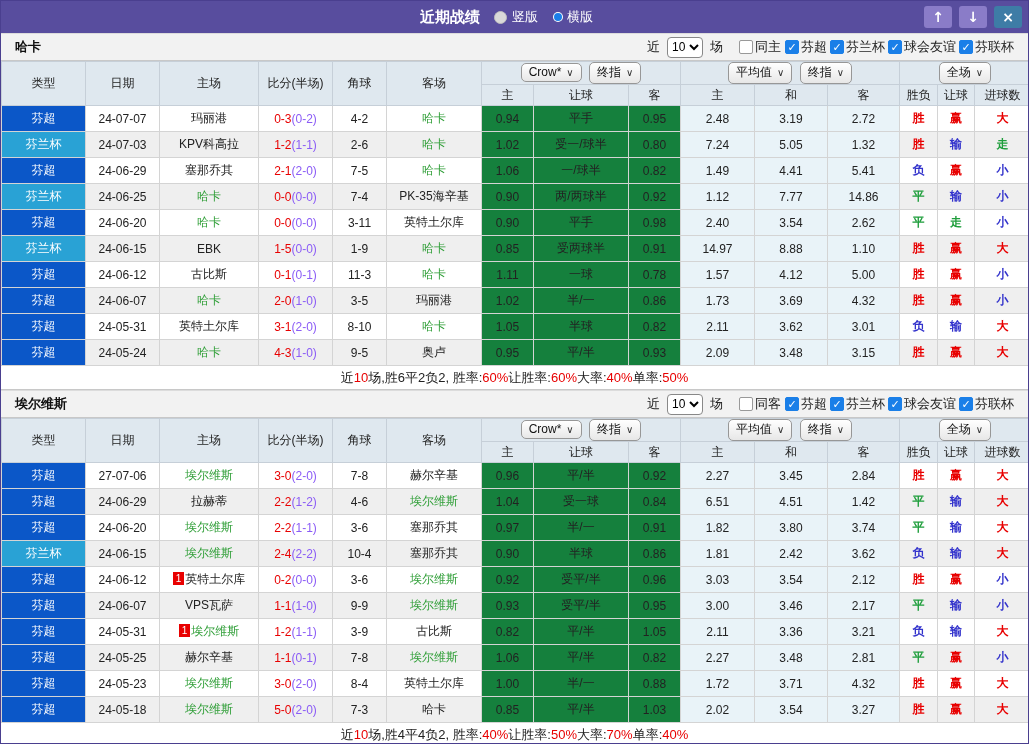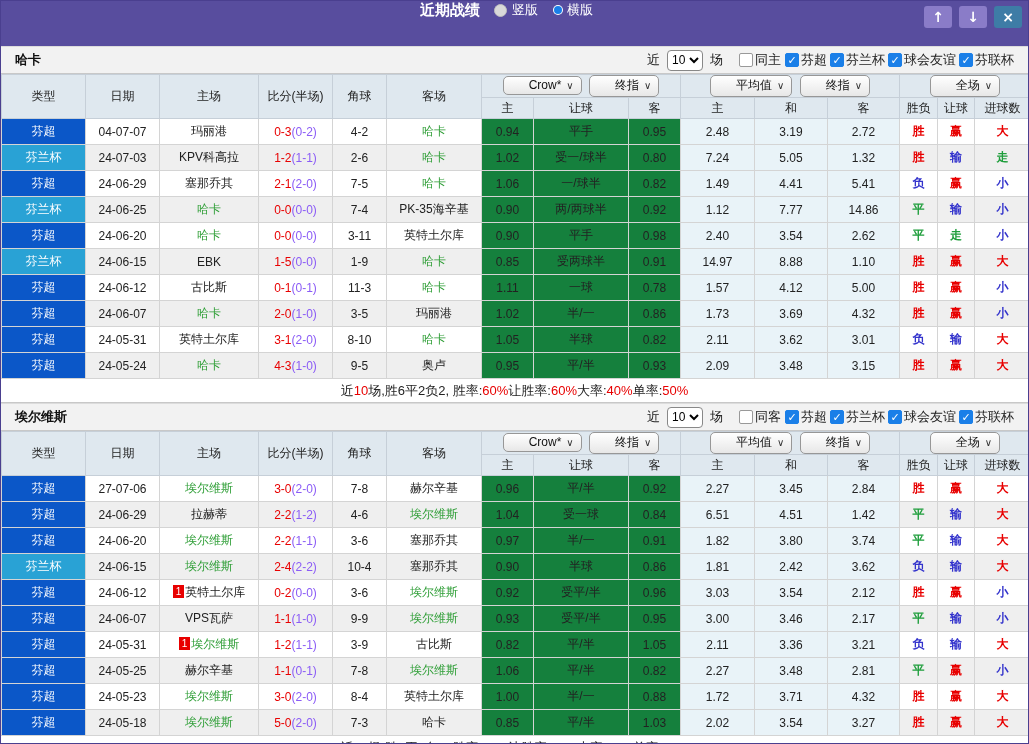--- a/index.html
+++ b/index.html
@@ -6,22 +6,22 @@
   html,body { margin:0; padding:0; }
   body {
     width:1029px; height:744px;
     font-family:"Liberation Sans","DejaVu Sans",sans-serif;
     font-size:12px; color:#222; background:#fff;
   }
   .window { width:1029px; height:744px; border:1px solid #4a3f8f; overflow:hidden; background:#fff; }
 
   
   .titlebar {
-    height:45px; background:#584d9e; color:#fff;
-    display:flex; align-items:flex-start; justify-content:center; position:relative;
+    height:32px; background:#584d9e; color:#fff;
+    display:flex; align-items:center; justify-content:center; position:relative;
   }
   .titlebar .page-title { font-weight:bold; font-size:15px; margin-right:14px; }
   .radio-label { display:inline-flex; align-items:center; gap:5px; margin-right:16px; font-size:13px; cursor:pointer; }
   .radio { display:inline-block; border-radius:50%; }
   .radio.off { width:13px; height:13px; background:#d9d9d9; border:1px solid #c0c0c0; }
   .radio.on  { width:7px;  height:7px;  background:#fff; border:4px solid #1a7fe8; box-shadow:0 0 0 1px #fff; }
   .title-buttons { position:absolute; right:6px; top:5px; display:flex; gap:7px; }
   .title-buttons button {
     width:28px; height:22px; border:none; border-radius:3px; color:#fff;
     font-size:14px; font-weight:bold; line-height:20px; cursor:pointer; padding:0;
@@ -47,21 +47,21 @@
   .gap { width:8px; }
 
   
   table { border-collapse:collapse; width:1029px; table-layout:fixed; }
   thead th {
     background:#dfe8ef; border:1px solid #c6cfd8; font-weight:normal;
     font-size:12px; color:#222; padding:0; height:21px;
   }
   .dd-btn {
     display:inline-block; border:1px solid #979797; border-radius:5px;
-    background:linear-gradient(#ffffff,#e7e7e7); padding:1px 7px 2px 25px;
+    background:linear-gradient(#ffffff,#e7e7e7); padding:1px 7px 2px 7px;
     font-size:12px; color:#111; margin:0 2px; cursor:pointer; white-space:nowrap;
   }
   .dd-btn .chev { font-size:10px; margin-left:5px; color:#333; }
   tbody td {
     border:1px solid #d4d4d4; text-align:center; height:26px; padding:0 2px;
     font-size:12px; color:#222; overflow:hidden; white-space:nowrap;
   }
   tbody tr.even td { background:#efefef; }
   tbody td.badge { color:#fff; padding:0; }
   tbody td.crow, tbody tr.even td.crow { background:#15803d; }
@@ -179,21 +179,21 @@
           <th>和</th>
           <th>客</th>
           <th>胜负</th>
           <th>让球</th>
           <th>进球数</th>
         </tr>
     </thead>
     <tbody>
         <tr class="odd">
           <td class="badge" style="background: rgb(11, 87, 200);">芬超</td>
-          <td>04-07-07</td>
+          <td>24-07-07</td>
           <td><span>玛丽港</span></td>
           <td><span class="red">0-3</span><span class="half">(0-2)</span></td>
           <td>4-2</td>
           <td><span class="focus">哈卡</span></td>
           <td class="crow">0.94</td>
           <td class="crow">平手</td>
           <td class="crow">0.95</td>
           <td class="avg">2.48</td>
           <td class="avg">3.19</td>
           <td class="avg">2.72</td>

